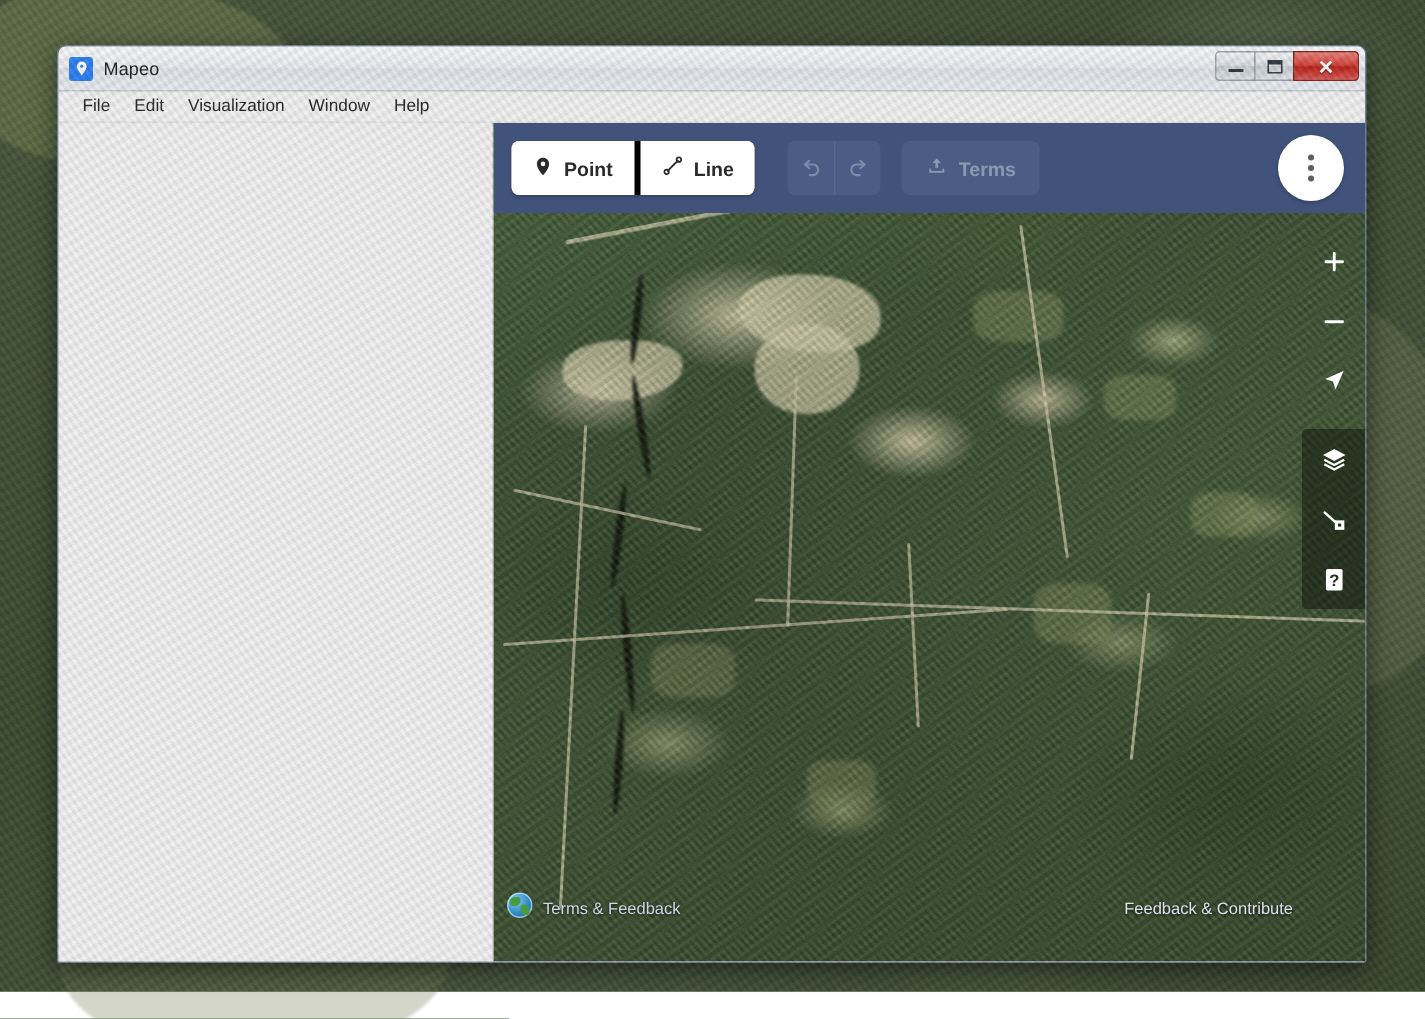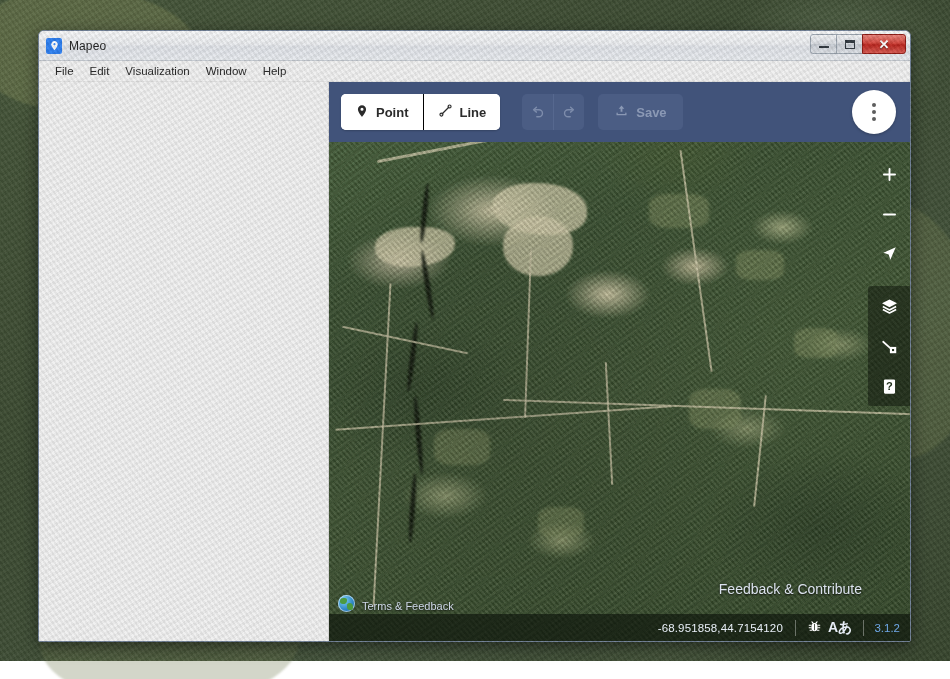--- a/index.html
+++ b/index.html
@@ -193,21 +193,21 @@
     overflow: hidden;
     box-shadow: 0 1px 2px rgba(0,0,0,.2);
   }
   .tool-btn {
     display: flex; align-items: center; gap: 7px;
     padding: 0 14px; height: 36px;
     font-size: 13px; font-weight: bold; color: #2b2b2b;
     cursor: pointer;
     background: #fff;
   }
-  .tool-btn + .tool-btn { border-left: 1px solid #000000; }
+  .tool-btn + .tool-btn { border-left: 4px solid #000000; }
 
   .hist-group {
     display: flex; margin-left: 22px;
     background: #4b5d84;
     border-radius: 5px; overflow: hidden;
   }
   .hist-btn {
     width: 31px; height: 36px;
     display: flex; align-items: center; justify-content: center;
     color: #7d8cab; cursor: default;
@@ -264,22 +264,22 @@
   }
   .globe::before {
     content:""; position:absolute; left:2px; top:3px;
     width:7px; height:6px; background:#4c9a3f; border-radius: 50% 30% 60% 40%;
   }
   .globe::after {
     content:""; position:absolute; right:2px; bottom:2px;
     width:6px; height:7px; background:#4c9a3f; border-radius: 40% 60% 30% 50%;
   }
   #attrib-right {
-    position: absolute; right: 48px; bottom: 44px;
-    font-size: 14px; color: #dce3ee;
+    position: absolute; right: 48px; bottom: 29px;
+    font-size: 11px; color: #dce3ee;
     text-shadow: 0 1px 2px rgba(0,0,0,.85);
     z-index: 5;
     text-align: right;
   }
 
   #statusbar {
     position: absolute; left: 0; right: 0; bottom: 0;
     height: 27px;
     background: rgba(12,18,10,.62);
     display: flex; align-items: center; justify-content: flex-end;
@@ -405,21 +405,21 @@
             </div>
           </div>
 
           <div id="save-button">
             <span>
               <svg width="15" height="15" viewBox="0 0 24 24" aria-hidden="true">
                 <path d="M12 4l4.5 5h-3v5h-3V9h-3L12 4z" fill="#8b99b5"></path>
                 <path d="M5 16v2.5h14V16" fill="none" stroke="#8b99b5" stroke-width="2" stroke-linecap="round"></path>
               </svg>
             </span>
-            <span>Save</span>
+            <span>Terms</span>
           </div>
 
           <div id="menu-button">
             <span></span>
             <span></span>
             <span></span>
           </div>
         </div>
 
         <div id="mapcontrols">
@@ -465,34 +465,17 @@
           </div>
         </div>
 
         <div id="attrib-left">
           <div class="globe"></div>
           <div class="label">Terms &amp; Feedback</div>
         </div>
 
         <div id="attrib-right">Feedback &amp; Contribute</div>
 
-        <div id="statusbar">
-          <div id="coords">-68.951858,44.7154120</div>
-          <div class="sb-sep"></div>
-          <div class="sb-icons">
-            <span>
-              <svg width="15" height="15" viewBox="0 0 24 24" aria-hidden="true">
-                <path d="M8 4.5 10 7M16 4.5 14 7" stroke="#ffffff" stroke-width="1.8" stroke-linecap="round"></path>
-                <ellipse cx="12" cy="13" rx="5" ry="6.5" fill="#ffffff"></ellipse>
-                <path d="M3.5 10h3M17.5 10h3M3.5 14h3M17.5 14h3M4.8 18h2.6M16.6 18h2.6" stroke="#ffffff" stroke-width="1.6" stroke-linecap="round"></path>
-                <path d="M12 8v10" stroke="#1b2416" stroke-width="1.2"></path>
-              </svg>
-            </span>
-            <span style="font-size:14px;font-weight:bold;">Aあ</span>
-          </div>
-          <div class="sb-sep"></div>
-          <div id="version">3.1.2</div>
-        </div>
 
       </div>
     </div>
   </div>
 </div>
 
 </body></html>

